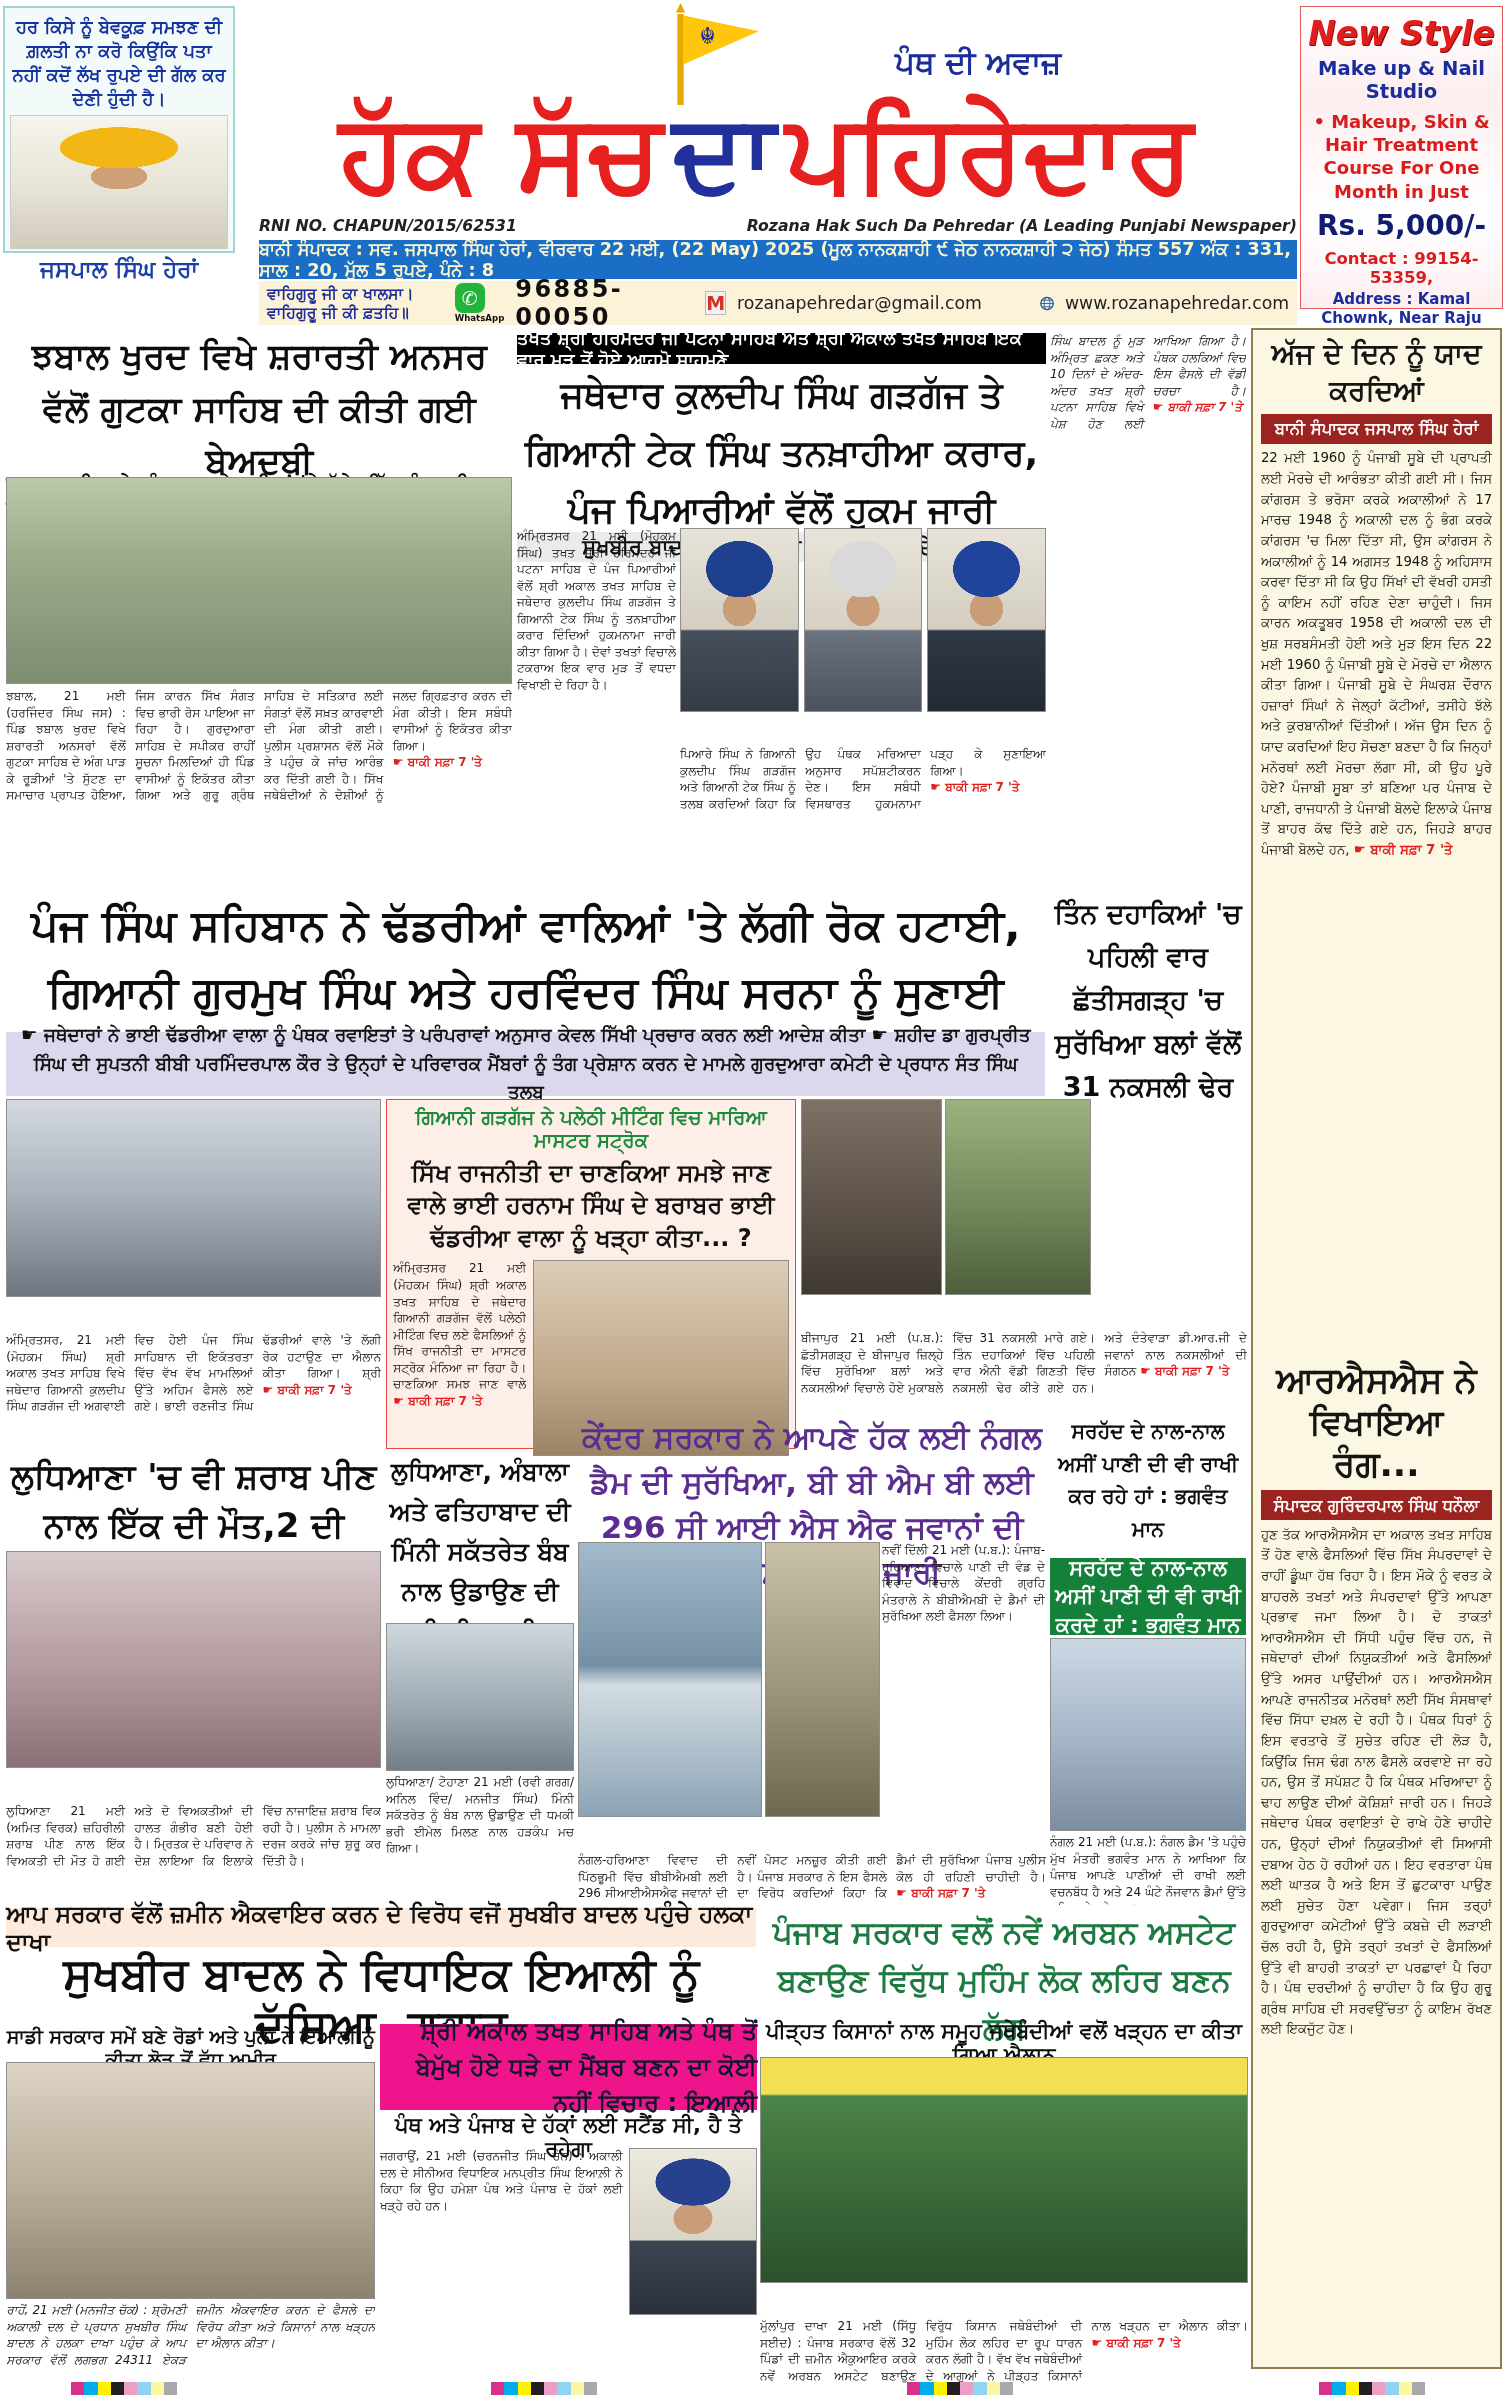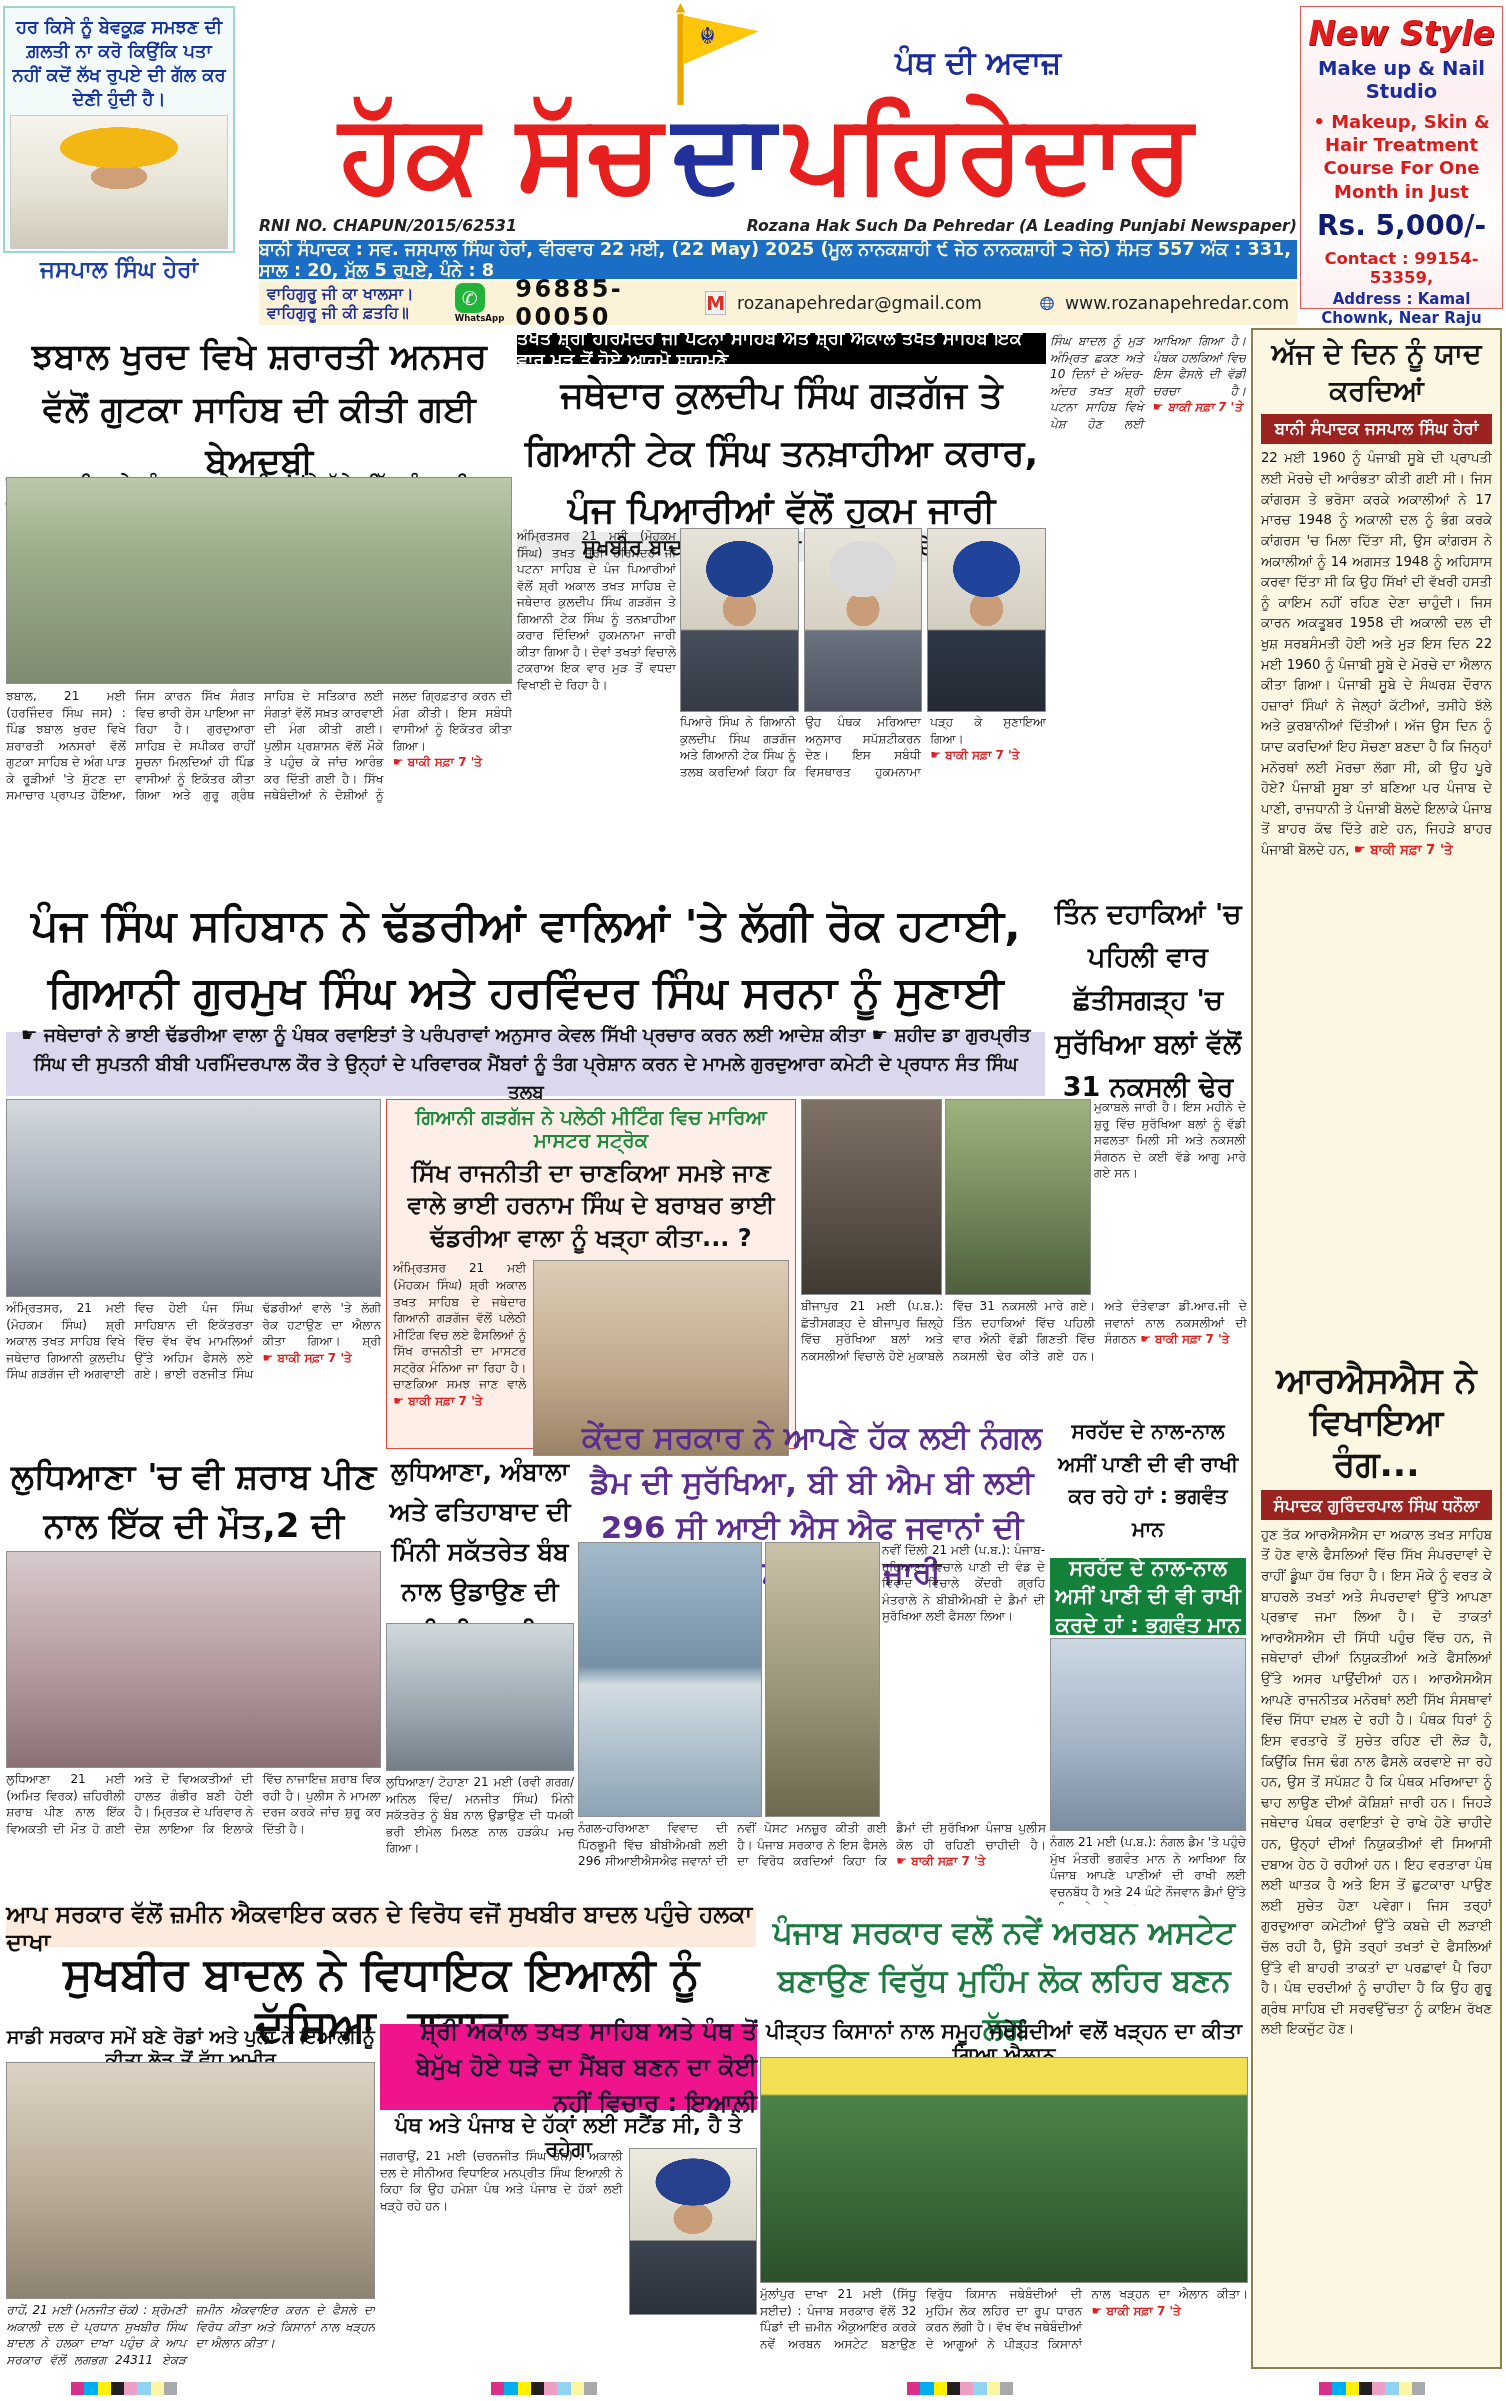--- a/index.html
+++ b/index.html
@@ -3,21 +3,21 @@
 <meta charset="utf-8">
 <style>
   html,body{margin:0;padding:0;background:#ffffff;}
   body{font-family:"DejaVu Sans","Liberation Sans",sans-serif;color:#111;}
   #page{position:relative;width:1506px;height:2401px;background:#fff;overflow:hidden;padding-left:21px;}
   .abs{position:absolute;box-sizing:border-box;}
   .hl{font-weight:bold;color:#0d0d0d;text-align:center;}
   .photo{border:0.8px solid #8e8e8e;}
   .bodytxt{font-size:12px;line-height:1.38;text-align:justify;color:#161616;overflow:hidden;}
   .cols2{column-count:2;column-gap:9.4px;font-style:italic;}
-  .cols3{column-count:3;column-gap:9.4px;}
+  .cols3{column-count:3;column-gap:9.4px;margin-top:32px;}
   .cols4{column-count:4;column-gap:9.4px;}
   .cont{color:#e02020;font-weight:bold;white-space:nowrap;}
   .graybar{background:#ebebeb;display:flex;align-items:center;justify-content:center;font-weight:bold;margin-top:37px;}
   .quote-box{border:2.4px solid #9fd4cf;background:#f2fbfa;}
   .quote-text{color:#16329e;font-weight:bold;font-size:18px;text-align:center;line-height:1.35;padding:6.3px 4.7px 3.1px 4.7px;}
   .founder-photo{height:132px;margin:0 4.7px 4.7px 4.7px;border:0.8px solid #ccc;
     background:
       radial-gradient(ellipse 46% 26% at 50% 24%, #f2b615 59%, rgba(0,0,0,0) 60%),
       radial-gradient(ellipse 22% 16% at 50% 46%, #cf9f78 59%, rgba(0,0,0,0) 60%),
       linear-gradient(180deg,#f6f4ec 0%,#e7e3d6 55%,#cfcaba 100%);}
@@ -167,21 +167,20 @@
       <div class="bodytxt" style="width:133px;height:100%;">
         <span>ਅੰਮ੍ਰਿਤਸਰ 21 ਮਈ (ਮੋਹਕਮ ਸਿੰਘ) ਸ਼੍ਰੀ ਅਕਾਲ ਤਖਤ ਸਾਹਿਬ ਦੇ ਜਥੇਦਾਰ ਗਿਆਨੀ ਗੜਗੱਜ ਵੱਲੋਂ ਪਲੇਠੀ ਮੀਟਿੰਗ ਵਿਚ ਲਏ ਫੈਸਲਿਆਂ ਨੂੰ ਸਿੱਖ ਰਾਜਨੀਤੀ ਦਾ ਮਾਸਟਰ ਸਟ੍ਰੋਕ ਮੰਨਿਆ ਜਾ ਰਿਹਾ ਹੈ। ਚਾਣਕਿਆ ਸਮਝ ਜਾਣ ਵਾਲੇ </span><span class="cont">☛ ਬਾਕੀ ਸਫ਼ਾ 7 'ਤੇ</span>
       </div>
       <div class="photo" style="flex:1;background:linear-gradient(180deg,#dccdb7 0%,#c0a88b 60%,#9a8266 100%);"></div>
     </div>
   </div>
 
   <div class="abs hl" style="left:1050px;top:892px;width:196px;height:204px;font-size:27px;line-height:1.6;">ਤਿੰਨ ਦਹਾਕਿਆਂ 'ਚ ਪਹਿਲੀ ਵਾਰ ਛੱਤੀਸਗੜ੍ਹ 'ਚ ਸੁਰੱਖਿਆ ਬਲਾਂ ਵੱਲੋਂ 31 ਨਕਸਲੀ ਢੇਰ</div>
   <div class="abs photo" style="left:801px;top:1099px;width:141px;height:196px;background:linear-gradient(180deg,#7e7165 0%,#5a5047 60%,#403931 100%);"></div>
   <div class="abs photo" style="left:945px;top:1099px;width:146px;height:196px;background:linear-gradient(180deg,#9db37e 0%,#72885a 55%,#4d5f3c 100%);"></div>
-  <div class="abs bodytxt" style="left:1094px;top:1099px;width:152px;height:196px;">ਮੁਕਾਬਲੇ ਜਾਰੀ ਹੈ। ਇਸ ਮਹੀਨੇ ਦੇ ਸ਼ੁਰੂ ਵਿੱਚ ਸੁਰੱਖਿਆ ਬਲਾਂ ਨੂੰ ਵੱਡੀ ਸਫਲਤਾ ਮਿਲੀ ਸੀ ਅਤੇ ਨਕਸਲੀ ਸੰਗਠਨ ਦੇ ਕਈ ਵੱਡੇ ਆਗੂ ਮਾਰੇ ਗਏ ਸਨ।</div>
   <div class="abs bodytxt cols3" style="left:801px;top:1298px;width:446px;height:151px;">
     <span>ਬੀਜਾਪੁਰ 21 ਮਈ (ਪ.ਬ.): ਛੱਤੀਸਗੜ੍ਹ ਦੇ ਬੀਜਾਪੁਰ ਜ਼ਿਲ੍ਹੇ ਵਿੱਚ ਸੁਰੱਖਿਆ ਬਲਾਂ ਅਤੇ ਨਕਸਲੀਆਂ ਵਿਚਾਲੇ ਹੋਏ ਮੁਕਾਬਲੇ ਵਿੱਚ 31 ਨਕਸਲੀ ਮਾਰੇ ਗਏ। ਤਿੰਨ ਦਹਾਕਿਆਂ ਵਿੱਚ ਪਹਿਲੀ ਵਾਰ ਐਨੀ ਵੱਡੀ ਗਿਣਤੀ ਵਿੱਚ ਨਕਸਲੀ ਢੇਰ ਕੀਤੇ ਗਏ ਹਨ। ਅਤੇ ਦੰਤੇਵਾੜਾ ਡੀ.ਆਰ.ਜੀ ਦੇ ਜਵਾਨਾਂ ਨਾਲ ਨਕਸਲੀਆਂ ਦੀ ਸੰਗਠਨ </span><span class="cont">☛ ਬਾਕੀ ਸਫ਼ਾ 7 'ਤੇ</span>
   </div>
 
   <div class="abs hl" style="left:6.3px;top:1452px;width:375px;height:96px;font-size:34px;line-height:1.45;">ਲੁਧਿਆਣਾ 'ਚ ਵੀ ਸ਼ਰਾਬ ਪੀਣ ਨਾਲ ਇੱਕ ਦੀ ਮੌਤ,2 ਦੀ ਹਾਲਤ ਗੰਭੀਰ</div>
   <div class="abs photo" style="left:6.3px;top:1551px;width:375px;height:217px;background:linear-gradient(180deg,#d8cacc 0%,#b39a9f 55%,#8a7176 100%);"></div>
   <div class="abs bodytxt cols3" style="left:6.3px;top:1771px;width:375px;height:133px;">ਲੁਧਿਆਣਾ 21 ਮਈ (ਅਮਿਤ ਵਿਰਕ) ਜ਼ਹਿਰੀਲੀ ਸ਼ਰਾਬ ਪੀਣ ਨਾਲ ਇੱਕ ਵਿਅਕਤੀ ਦੀ ਮੌਤ ਹੋ ਗਈ ਅਤੇ ਦੋ ਵਿਅਕਤੀਆਂ ਦੀ ਹਾਲਤ ਗੰਭੀਰ ਬਣੀ ਹੋਈ ਹੈ। ਮ੍ਰਿਤਕ ਦੇ ਪਰਿਵਾਰ ਨੇ ਦੋਸ਼ ਲਾਇਆ ਕਿ ਇਲਾਕੇ ਵਿੱਚ ਨਾਜਾਇਜ਼ ਸ਼ਰਾਬ ਵਿਕ ਰਹੀ ਹੈ। ਪੁਲੀਸ ਨੇ ਮਾਮਲਾ ਦਰਜ ਕਰਕੇ ਜਾਂਚ ਸ਼ੁਰੂ ਕਰ ਦਿੱਤੀ ਹੈ। </div>
 
   <div class="abs hl" style="left:386px;top:1452px;width:188px;height:168px;font-size:25px;line-height:1.6;">ਲੁਧਿਆਣਾ, ਅੰਬਾਲਾ ਅਤੇ ਫਤਿਹਾਬਾਦ ਦੀ ਮਿੰਨੀ ਸਕੱਤਰੇਤ ਬੰਬ ਨਾਲ ਉਡਾਉਣ ਦੀ ਮਿਲੀ ਧਮਕੀ</div>
   <div class="abs photo" style="left:386px;top:1623px;width:188px;height:148px;background:linear-gradient(180deg,#cfd8dd 0%,#9aa7b0 60%,#727f88 100%);"></div>

